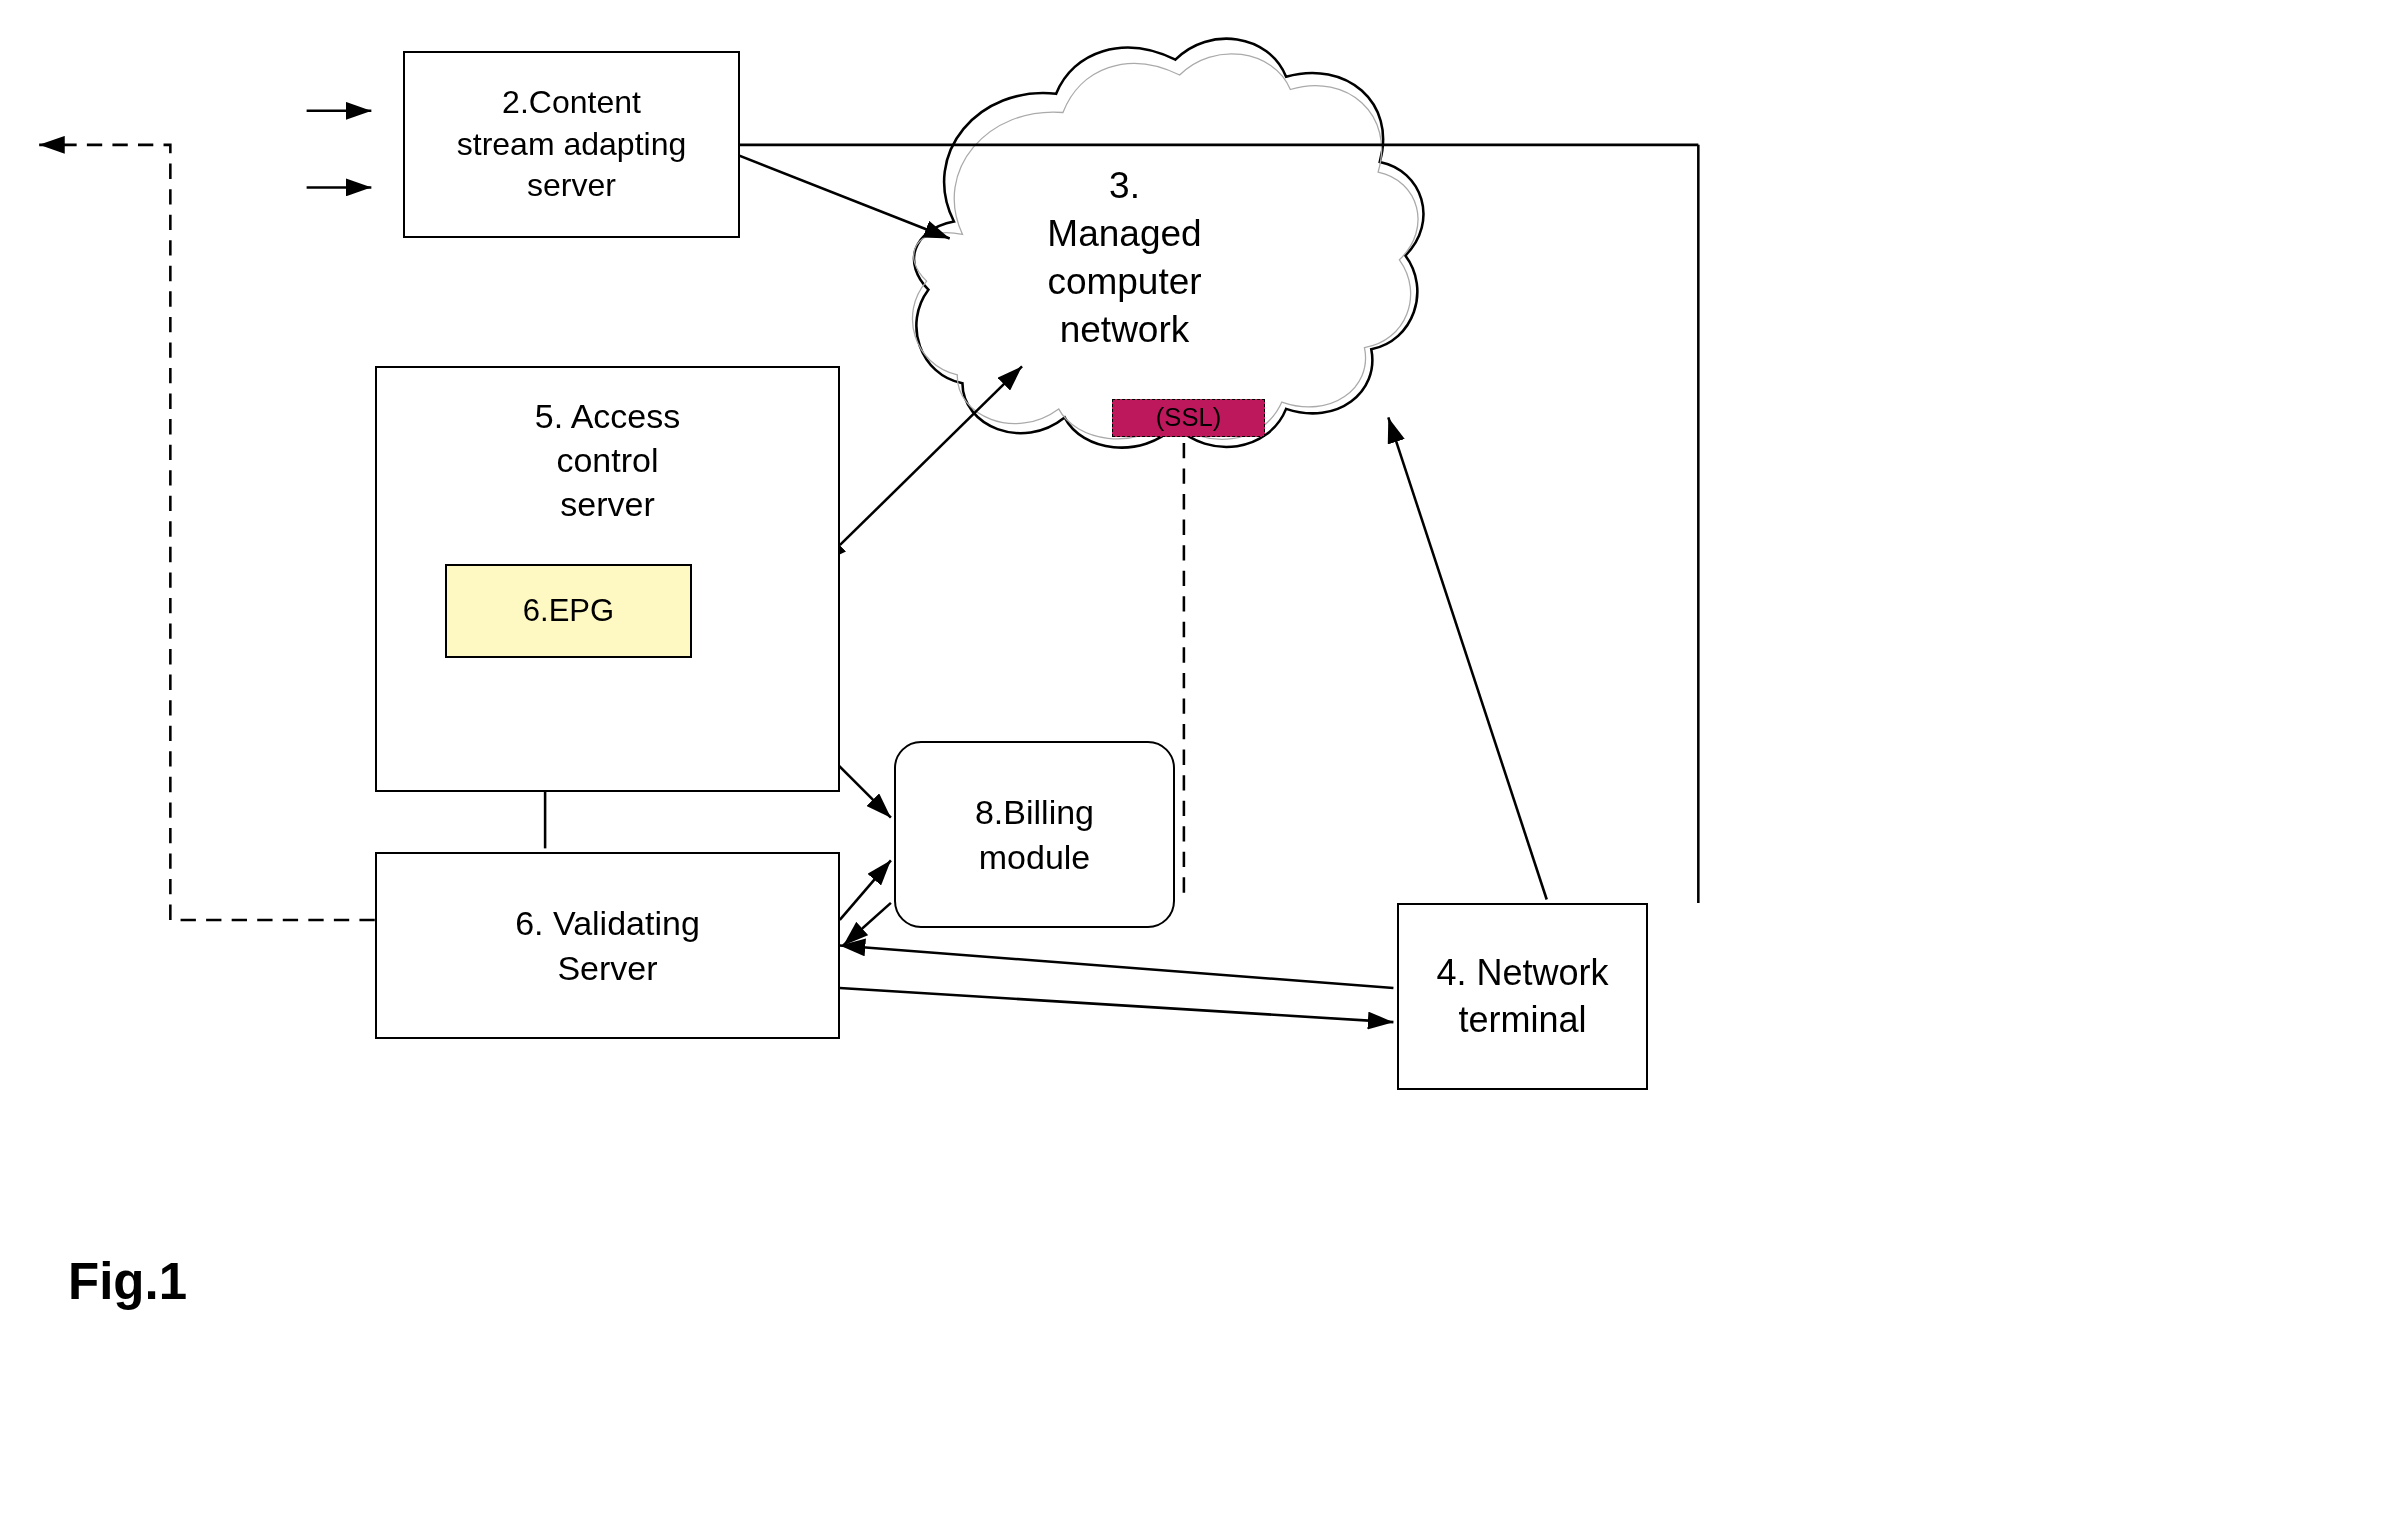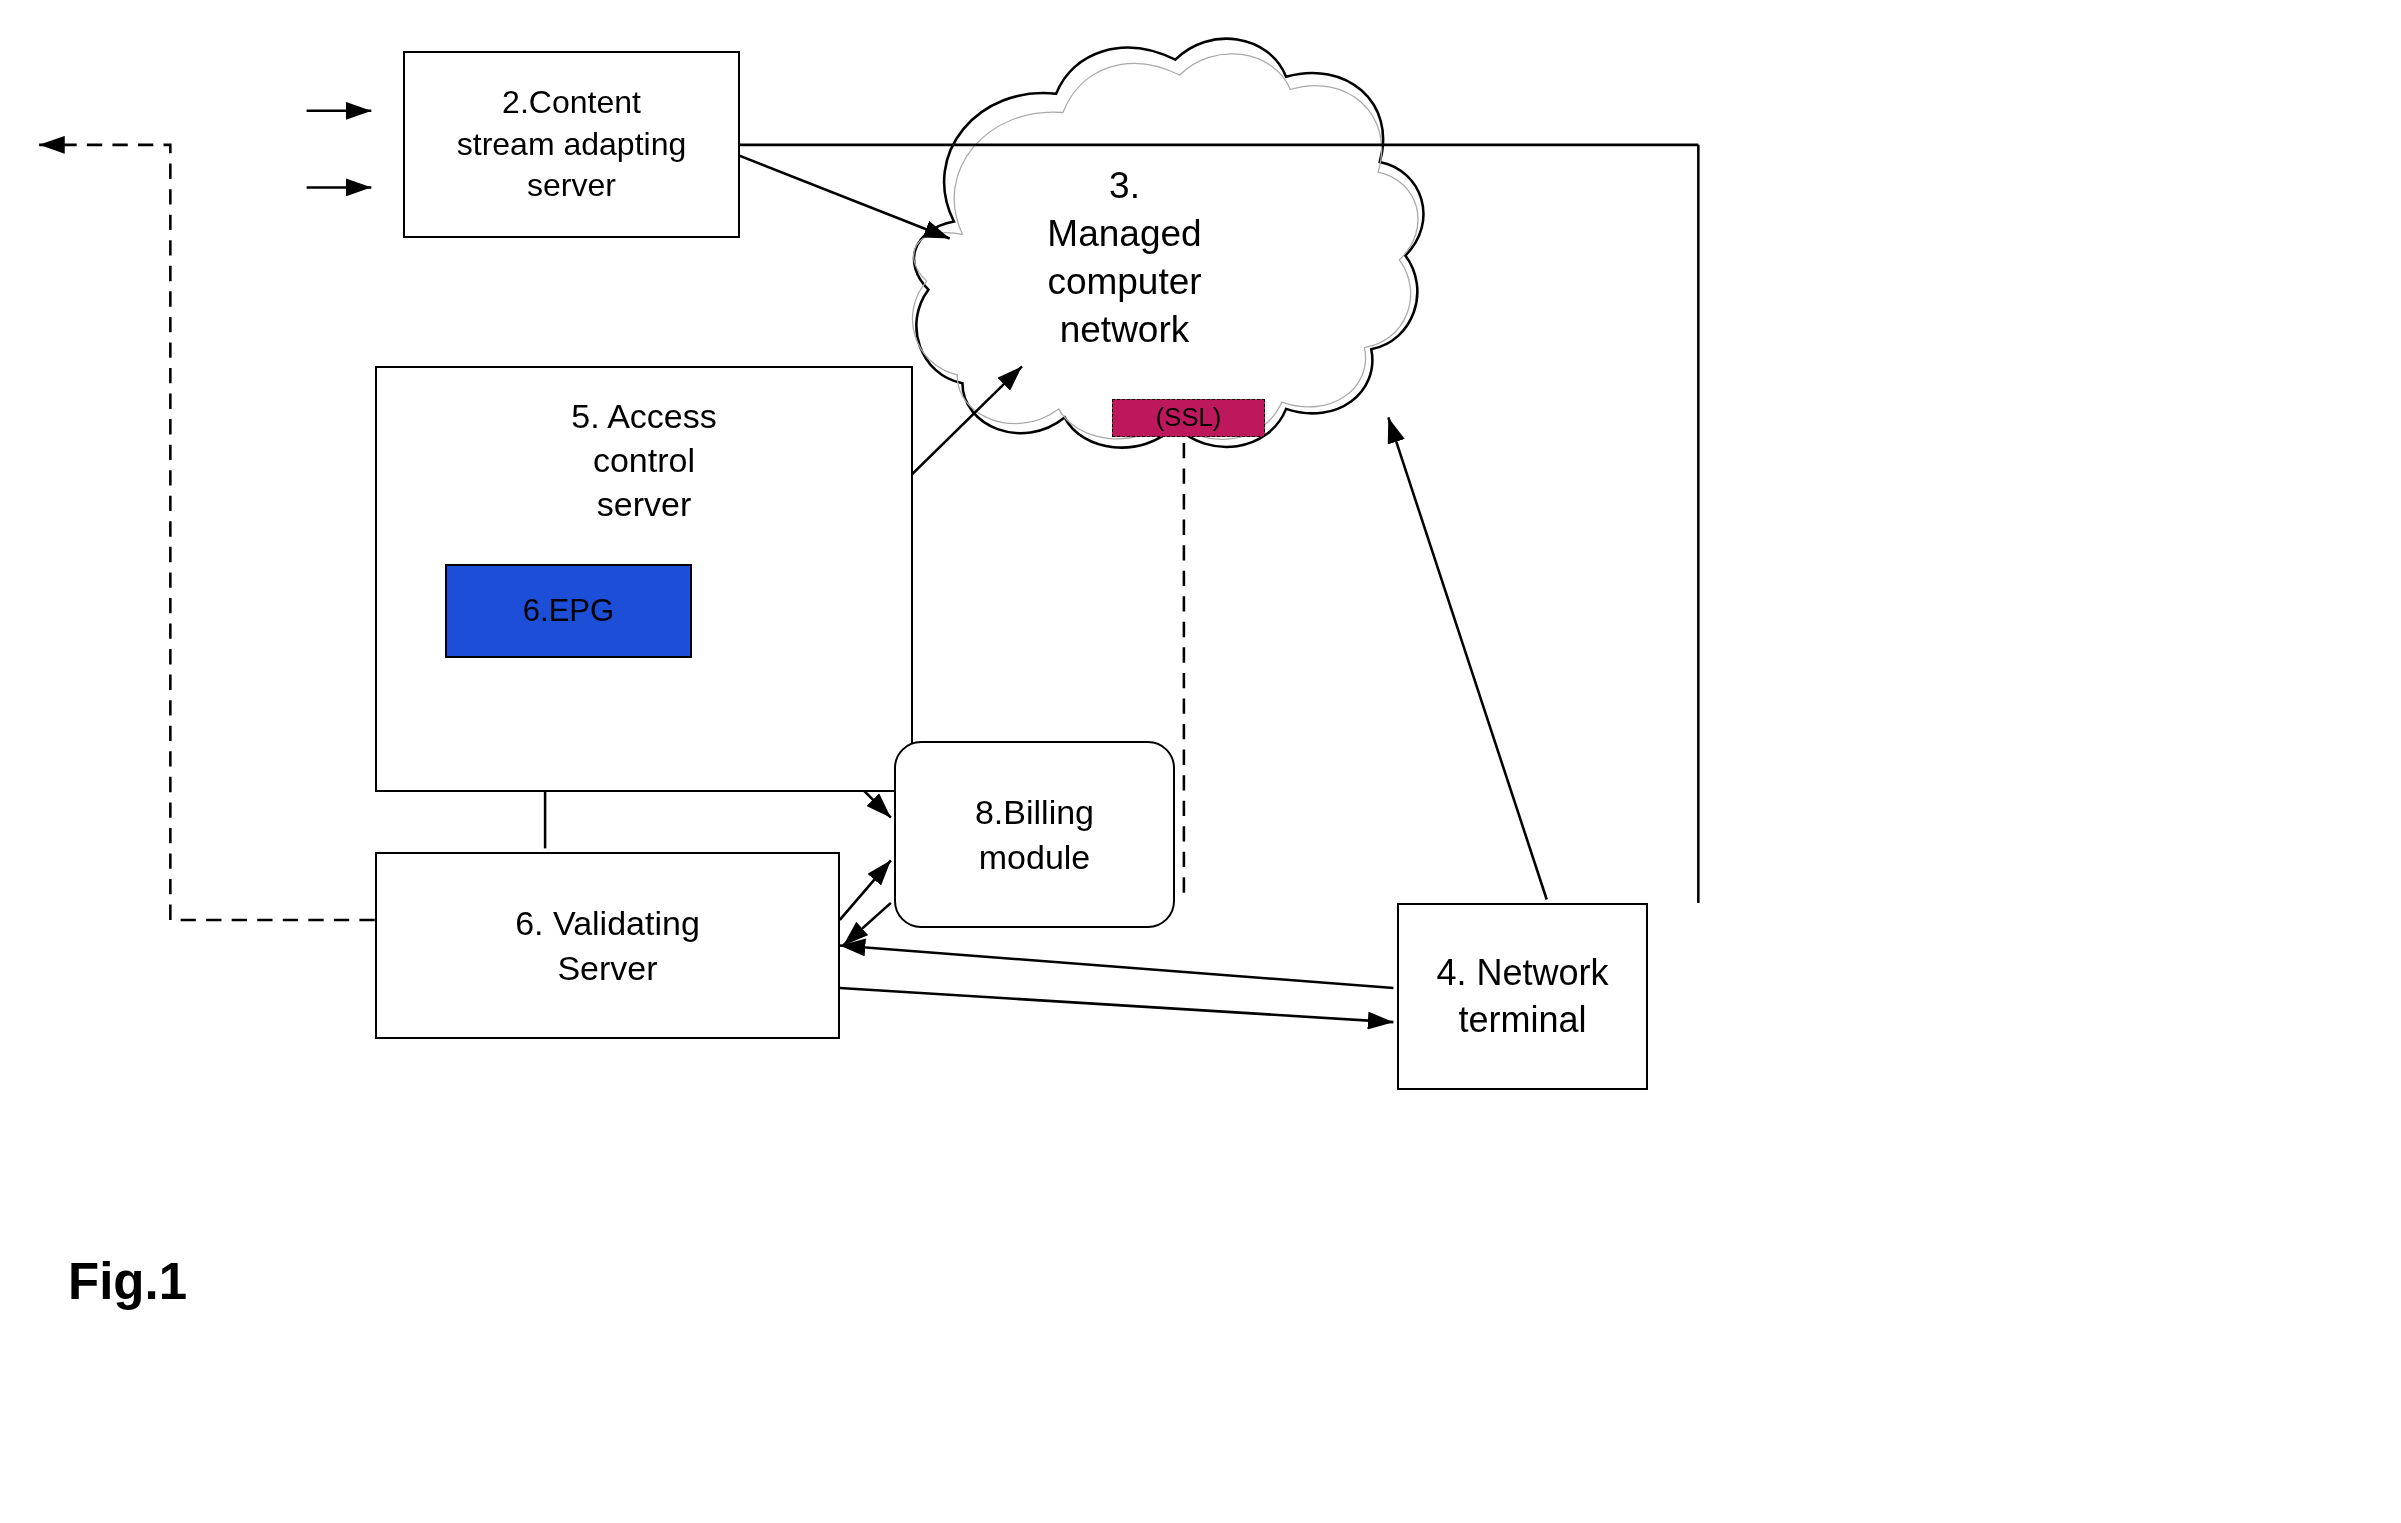--- a/index.html
+++ b/index.html
@@ -24,21 +24,21 @@
       align-items: center;
       justify-content: center;
       text-align: center;
       font-size: 32px;
       font-weight: normal;
       line-height: 1.3;
     }
     .box-inner {
       position: absolute;
       border: 2.6px solid #000;
-      background: #1d4ed8;
+      background: #fef9c3;
       display: flex;
       align-items: center;
       justify-content: center;
       text-align: center;
       font-size: 31px;
     }
     .fig-label {
       position: absolute;
       font-size: 44px;
       font-weight: bold;
@@ -138,21 +138,21 @@
     <line x1="1994" y1="170" x2="836" y2="170" stroke="#000" stroke-width="3" marker-end="url(#arrowhead)"></line>
   </svg>
 
 
   <div class="box" style="left:375px; top:51px; width:337px; height:187px; font-size:32px;margin-left:28px;">
     <span style="white-space:pre-line; text-align:center;">2.Content
 stream adapting
 server</span>
   </div>
 
-  <div class="box" style="left:375px; top:366px; width:538px; height:426px; font-size:34px; align-items:flex-start; padding-top:17px; justify-content:center;">
+  <div class="box" style="left:375px; top:366px; width:465px; height:426px; font-size:34px; align-items:flex-start; padding-top:17px; justify-content:center;">
     <span style="white-space:pre-line; text-align:center; padding-top:8.5px;">5. Access
 control
 server</span>
 
     <div class="box-inner" style="position:absolute; left:68px; top:196px; width:247px; height:94px; font-size:31px;">
       <span>6.EPG</span>
     </div>
   </div>
 
   <div class="box" style="left:375px; top:852px; width:465px; height:187px; font-size:34px;">

